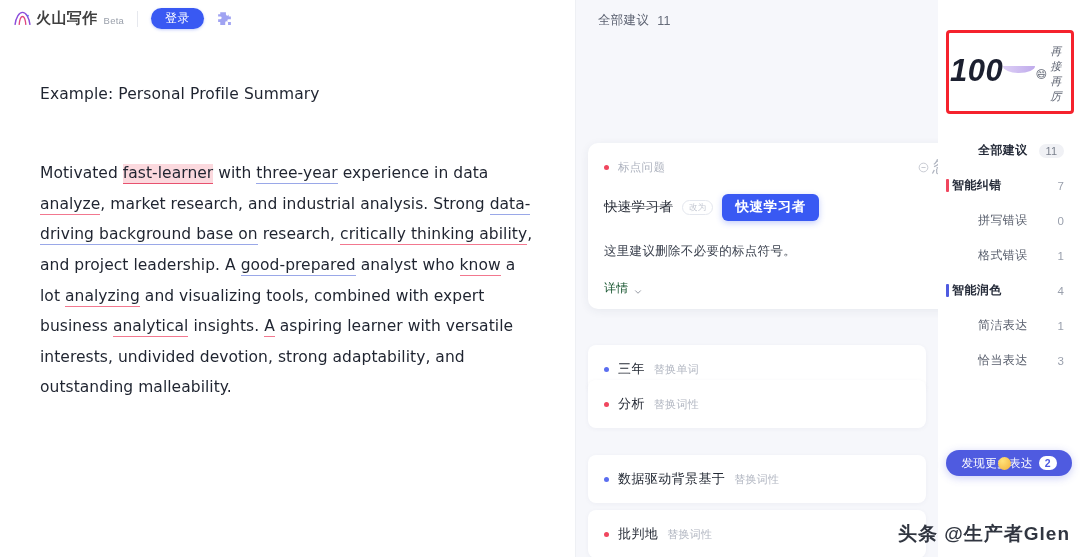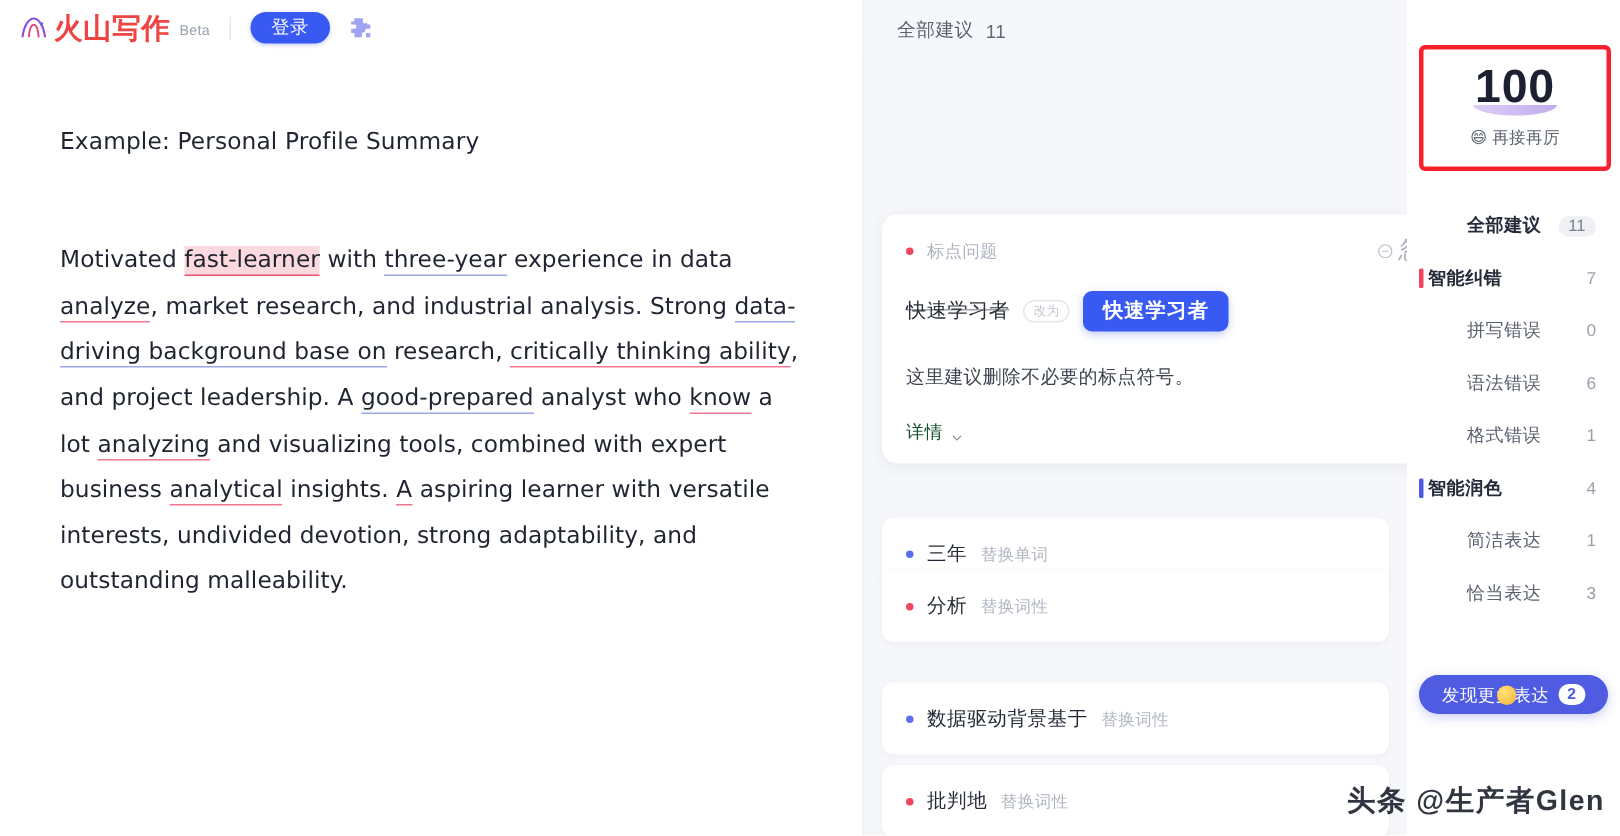--- a/index.html
+++ b/index.html
@@ -17,21 +17,21 @@
     position: relative; flex: 0 0 576px;
     border-right: 1px solid #eef0f4;
   }
   .topbar {
     height: 37px; display: flex; align-items: center; padding: 0 10px 0 12px;
     gap: 8px; background: #ffffff; position: relative;
   }
   .logo-wrap { display: flex; align-items: center; gap: 3px; }
   .logo-mark { width: 21px; height: 20px; display: block; }
   .logo-text {
-    font-size: 19px; font-weight: bold; color: #ef4444; letter-spacing: .4px;
+    font-size: 15px; font-weight: bold; color: #404040; letter-spacing: .4px;
   }
   .beta-tag {
     font-size: 9.5px; color: #9aa0ab; margin-left: 3px; letter-spacing: .2px;
     padding-top: 3px;
   }
   .vdiv { width: 1px; height: 16px; background: #e6e8ee; margin: 0 5px; }
   .login-btn {
     background: #3959f3; color: #fff; font-size: 12px; border-radius: 13px;
     padding: 4px 14px 5px; line-height: 1; letter-spacing: .5px;
     box-shadow: 0 1px 3px rgba(57,89,243,.3);
@@ -142,22 +142,22 @@
     white-space: nowrap;
   }
 
   
   .nav-pane {
     width: 142px; flex: 0 0 142px; height: 557px; background: #fff;
     position: relative; padding-top: 0;
   }
   .score-box {
     margin: 34px 10px 0 12px; height: 73px; background: #fff;
-    border-radius: 6px; display: flex; flex-direction: column;
-    align-items: center; justify-content: center;
+    border-radius: 6px; display: flex; 
+    align-items: center; justify-content: center; font-style: italic;
   }
   .score-num {
     font-size: 31px; font-weight: bold; color: #1c2030;
     line-height: 1; letter-spacing: .5px; position: relative;
   }
   .score-swoosh {
     width: 56px; height: 7px; margin: -3px auto 0;
     background: linear-gradient(90deg,#d7c6f4,#b49ce8);
     border-radius: 0 0 50% 50%/0 0 100% 100%; opacity: .85;
   }
@@ -319,24 +319,20 @@
       <div class="nav-row">
         <span class="nav-bar" style="background:#f0465e"></span>
         <span class="nav-label strong">智能纠错</span>
         <span class="nav-count">7</span>
       </div>
       <div class="nav-row">
         <span class="nav-label sub nav-indent">拼写错误</span>
         <span class="nav-count">0</span>
       </div>
       <div class="nav-row">
-        <span class="nav-label sub nav-indent">语法错误</span>
-        <span class="nav-count">6</span>
-      </div>
-      <div class="nav-row">
         <span class="nav-label sub nav-indent">格式错误</span>
         <span class="nav-count">1</span>
       </div>
       <div class="nav-row">
         <span class="nav-bar" style="background:#4f5be0"></span>
         <span class="nav-label strong">智能润色</span>
         <span class="nav-count">4</span>
       </div>
       <div class="nav-row">
         <span class="nav-label sub nav-indent">简洁表达</span>

